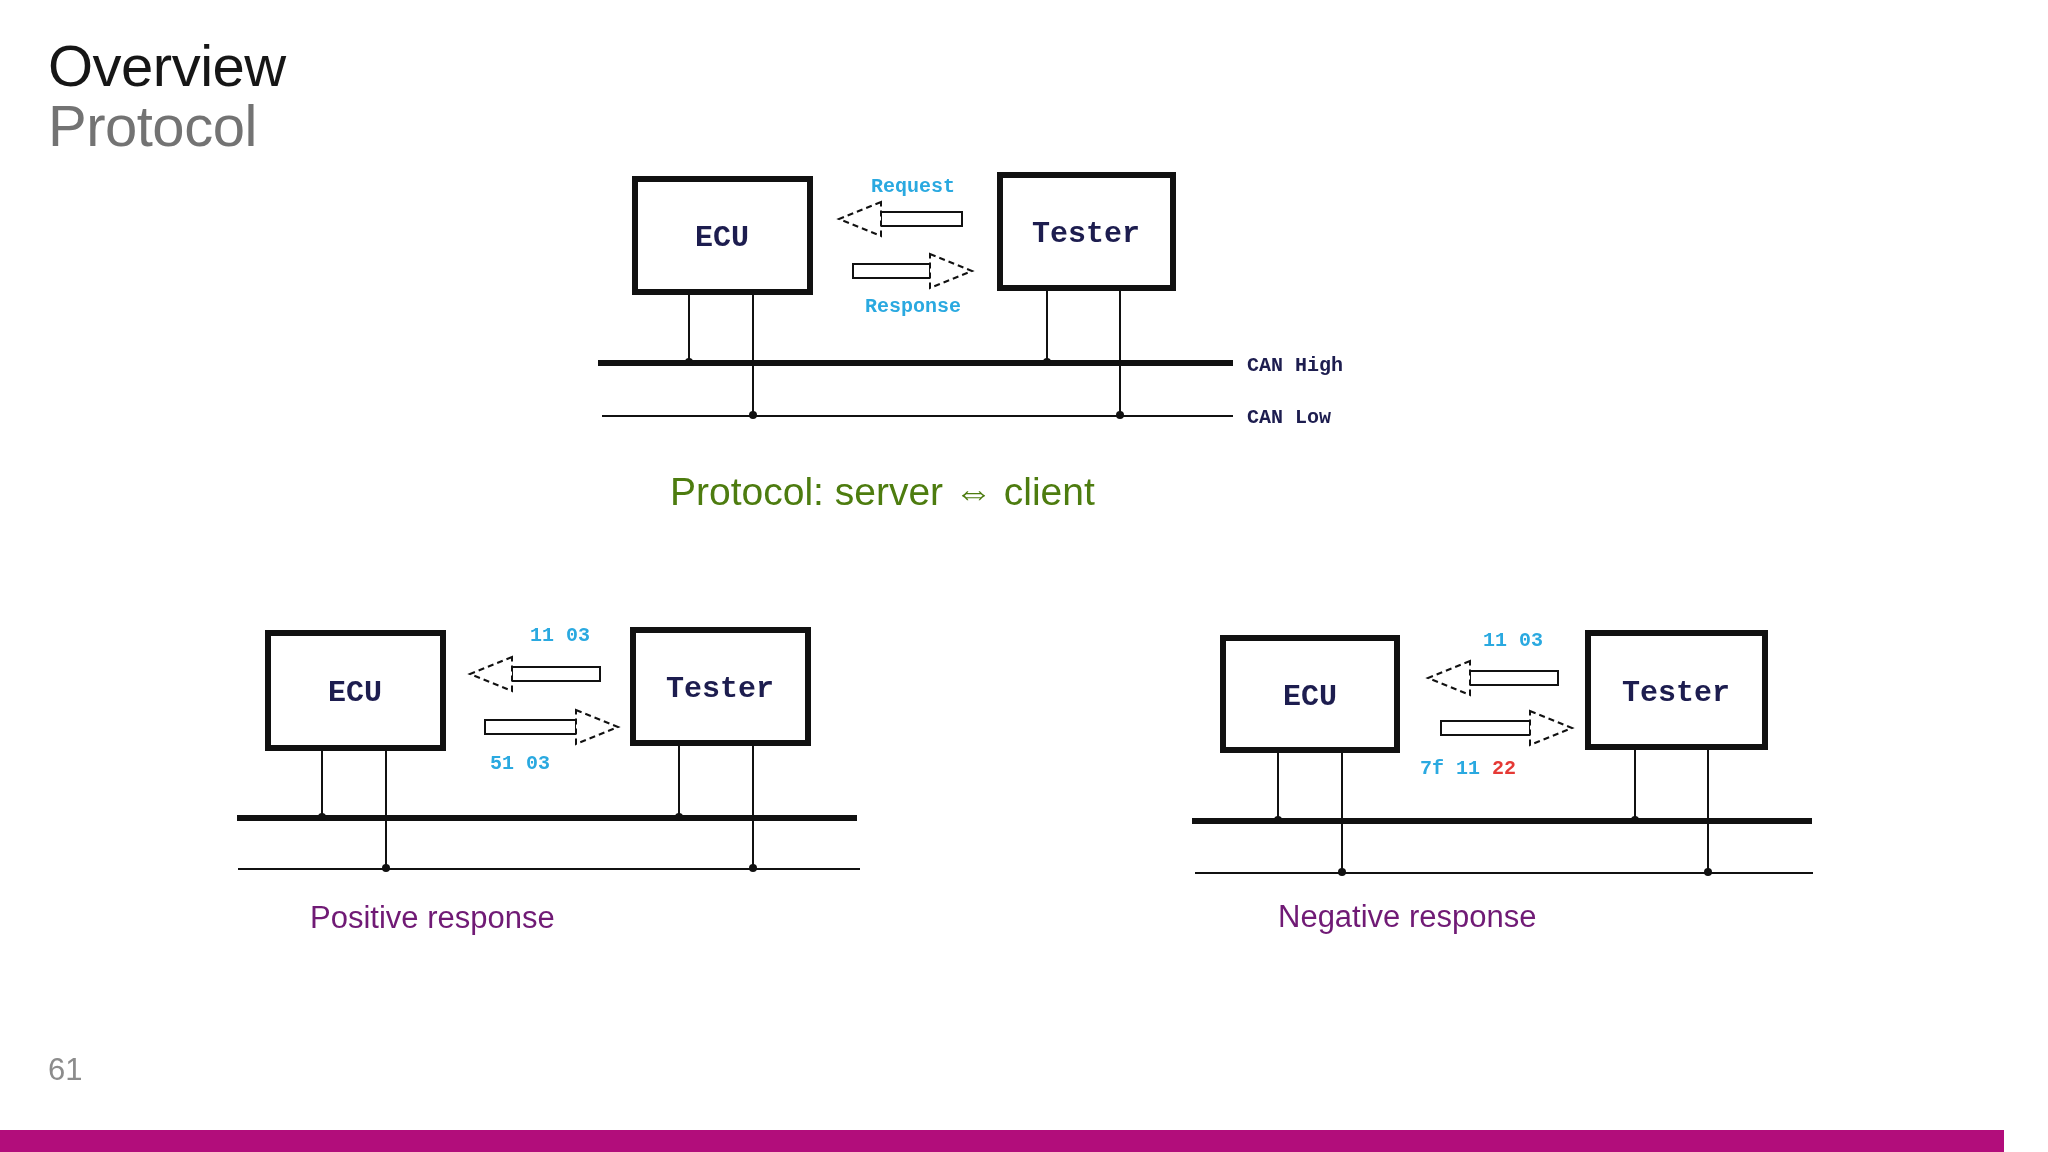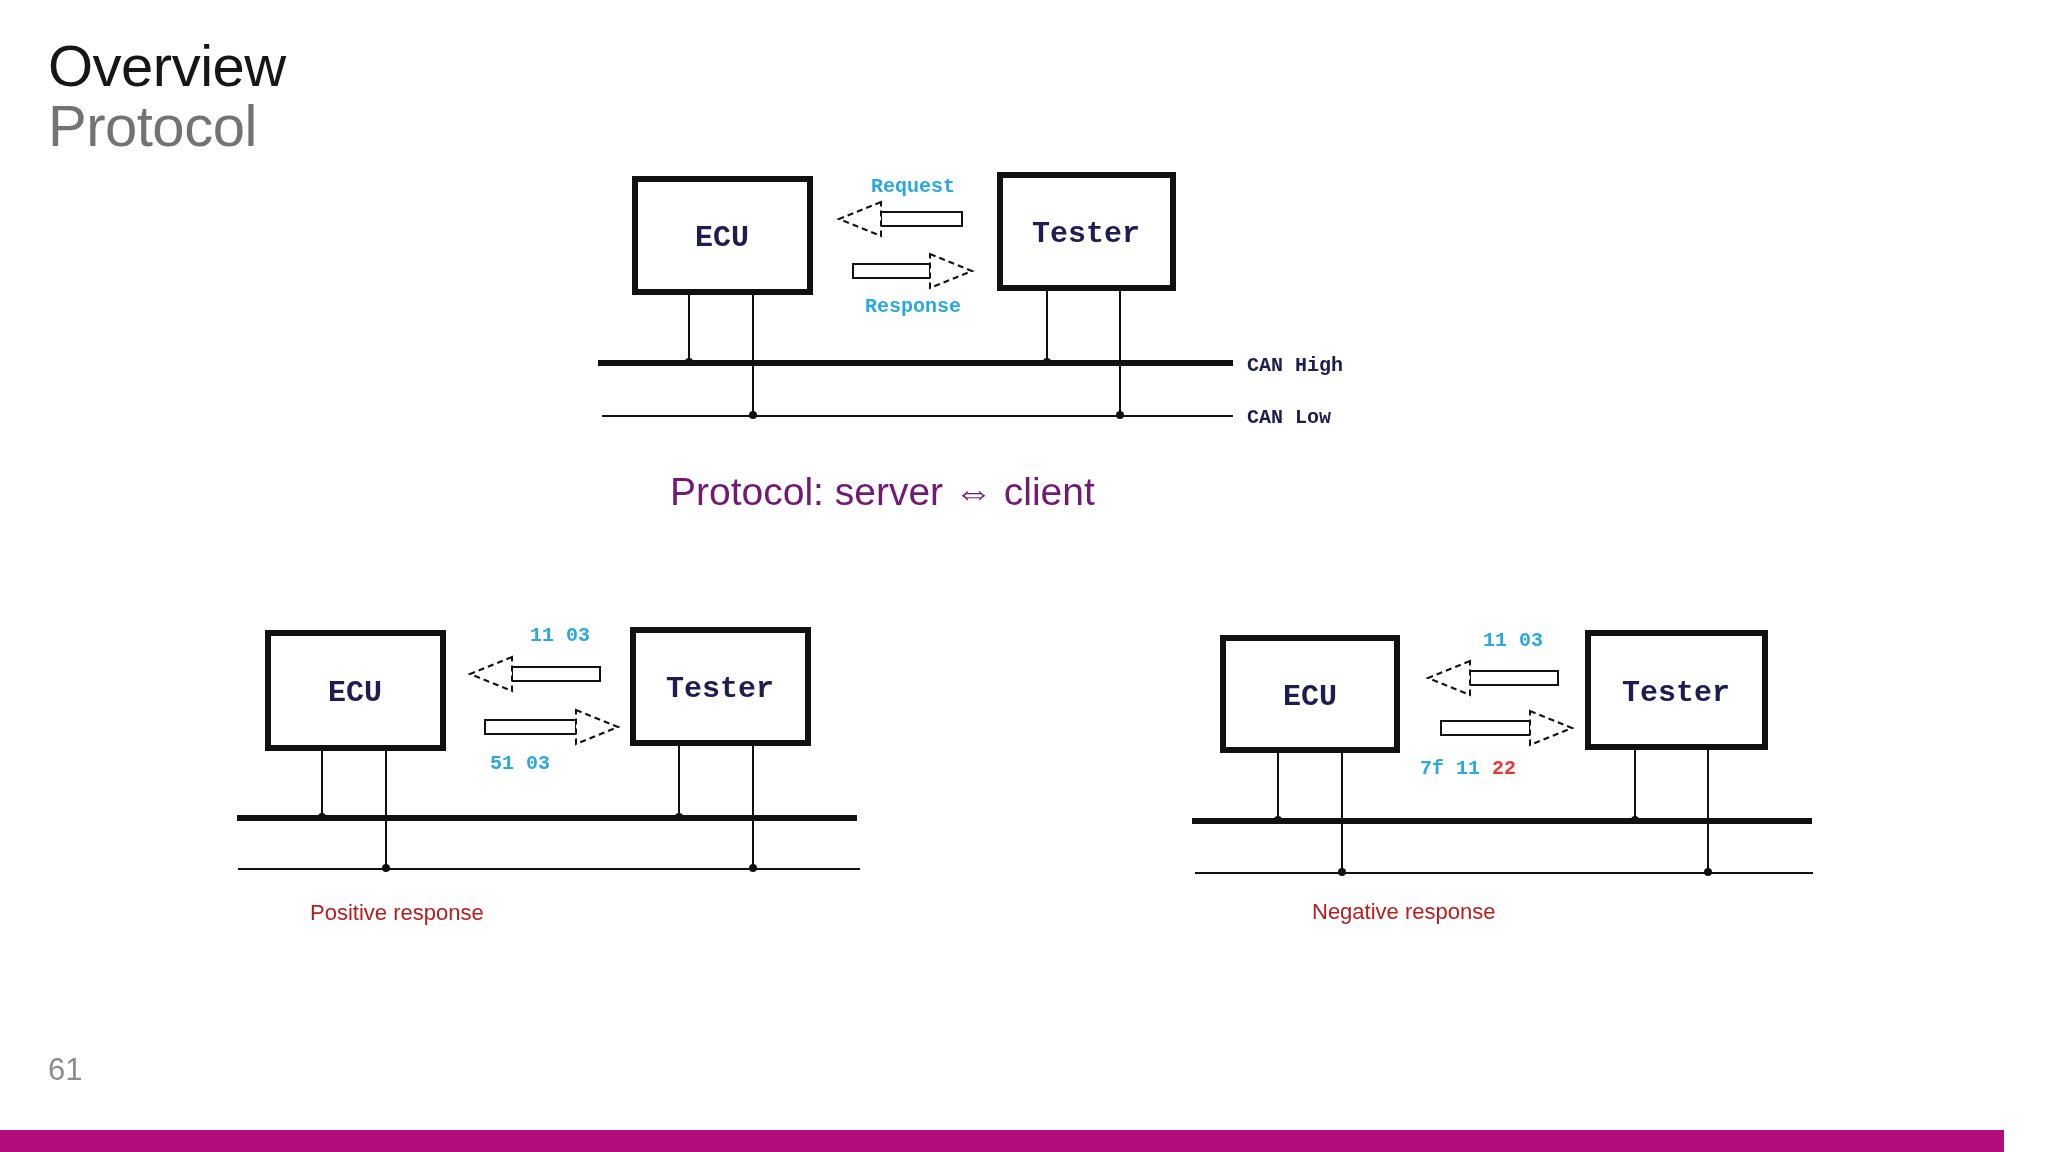--- a/index.html
+++ b/index.html
@@ -2,24 +2,24 @@
 <html><head>
 <meta charset="utf-8">
 <style>
   html,body{margin:0;padding:0;background:#ffffff;}
   #slide{position:relative;width:2004px;height:1152px;background:#ffffff;overflow:hidden;
          font-family:"Liberation Sans",sans-serif;}
   .title-block{position:absolute;left:48px;top:36px;line-height:60px;font-size:58px;
                letter-spacing:-0.5px;}
   .title-line1{color:#161616;}
   .title-line2{color:#737373;}
-  .protocol-statement{position:absolute;left:670px;top:470px;font-size:39px;color:#701a75;}
-  .caption{position:absolute;font-size:22px;color:#b91c1c;}
+  .protocol-statement{position:absolute;left:670px;top:470px;font-size:39px;color:#4d7c0f;}
+  .caption{position:absolute;font-size:31px;color:#701a75;}
   .caption.positive{left:310px;top:900px;}
-  .caption.negative{left:1312px;top:899px;}
+  .caption.negative{left:1278px;top:899px;}
   .page-number{position:absolute;left:48px;top:1052px;font-size:31px;color:#8C8C8C;}
   .logo-block{position:absolute;left:1873px;top:1001px;font-size:17px;line-height:17.5px;
               font-weight:bold;color:#C41282;}
   .logo-tagline{font-weight:bold;color:#12827C;font-size:16px;margin-top:3px;}
   .footer-bar{position:absolute;left:0;bottom:0;width:2048px;height:22px;background:#B20D7B;}
   svg.diagram-layer{position:absolute;left:0;top:0;}
   svg .busline{stroke:#111111;}
   svg .drop{stroke:#111111;stroke-width:2;}
   svg .nodebox{fill:#ffffff;stroke:#111111;stroke-width:6;}
   svg .boxlabel{font-family:"Liberation Mono","DejaVu Sans Mono",monospace;font-weight:bold;

